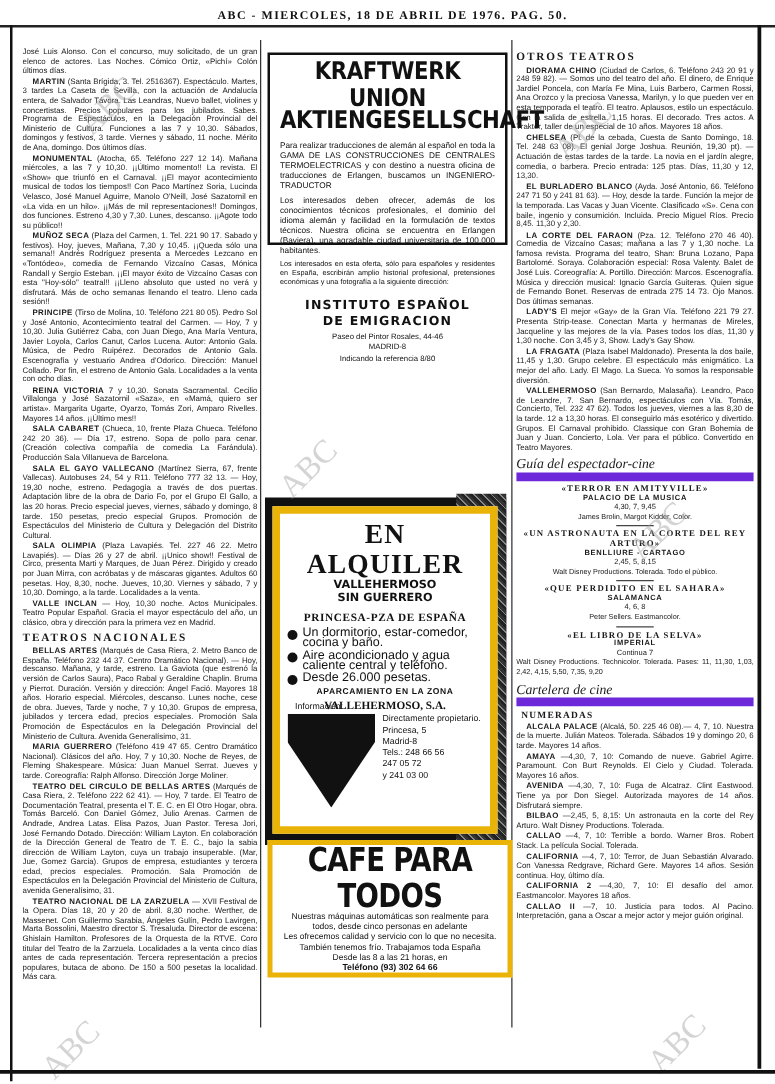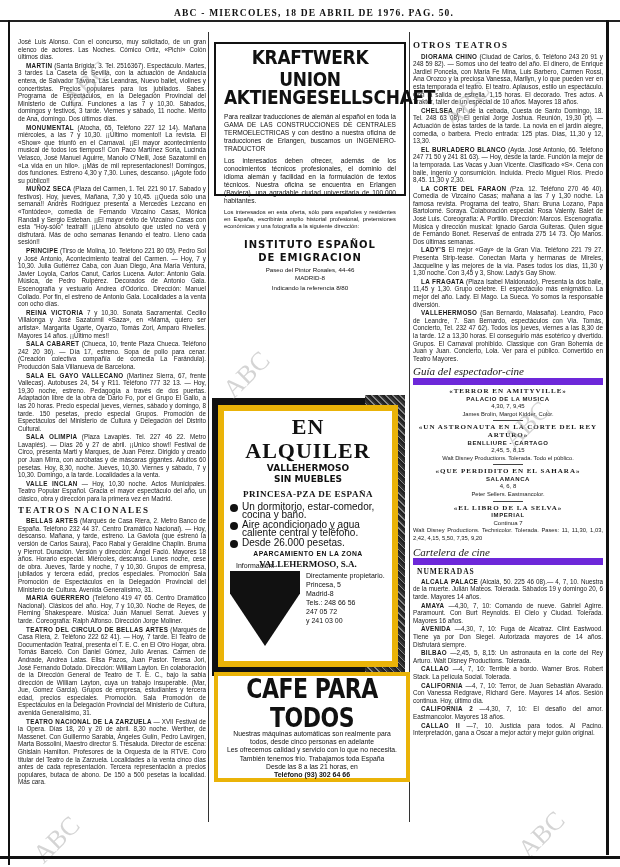--- a/index.html
+++ b/index.html
@@ -92,21 +92,21 @@
   <div class="addr">Paseo del Pintor Rosales, 44-46</div>
   <div class="addr" style="margin-top:0">MADRID-8</div>
   <div class="addr">Indicando la referencia 8/80</div>
 </div>
 
 <div class="ad2-frame"></div>
 <div class="ad2-side"></div>
 <div class="ad ad2">
   <div class="h">EN ALQUILER</div>
   <div class="sub">VALLEHERMOSO</div>
-  <div class="sub">SIN MUEBLES</div>
+  <div class="sub">SIN GUERRERO</div>
   <div class="loc">PRINCESA-PZA DE ESPAÑA</div>
   <ul>
     <li><span class="dot"></span><span>Un dormitorio, estar-comedor, cocina y baño.</span></li>
     <li><span class="dot"></span><span>Aire acondicionado y agua caliente central y teléfono.</span></li>
     <li><span class="dot"></span><span>Desde 26.000 pesetas.</span></li>
   </ul>
   <div class="park">APARCAMIENTO EN LA ZONA</div>
   <div class="co">VALLEHERMOSO, S.A.</div>
   <div class="info">
     <div class="logo"></div>

